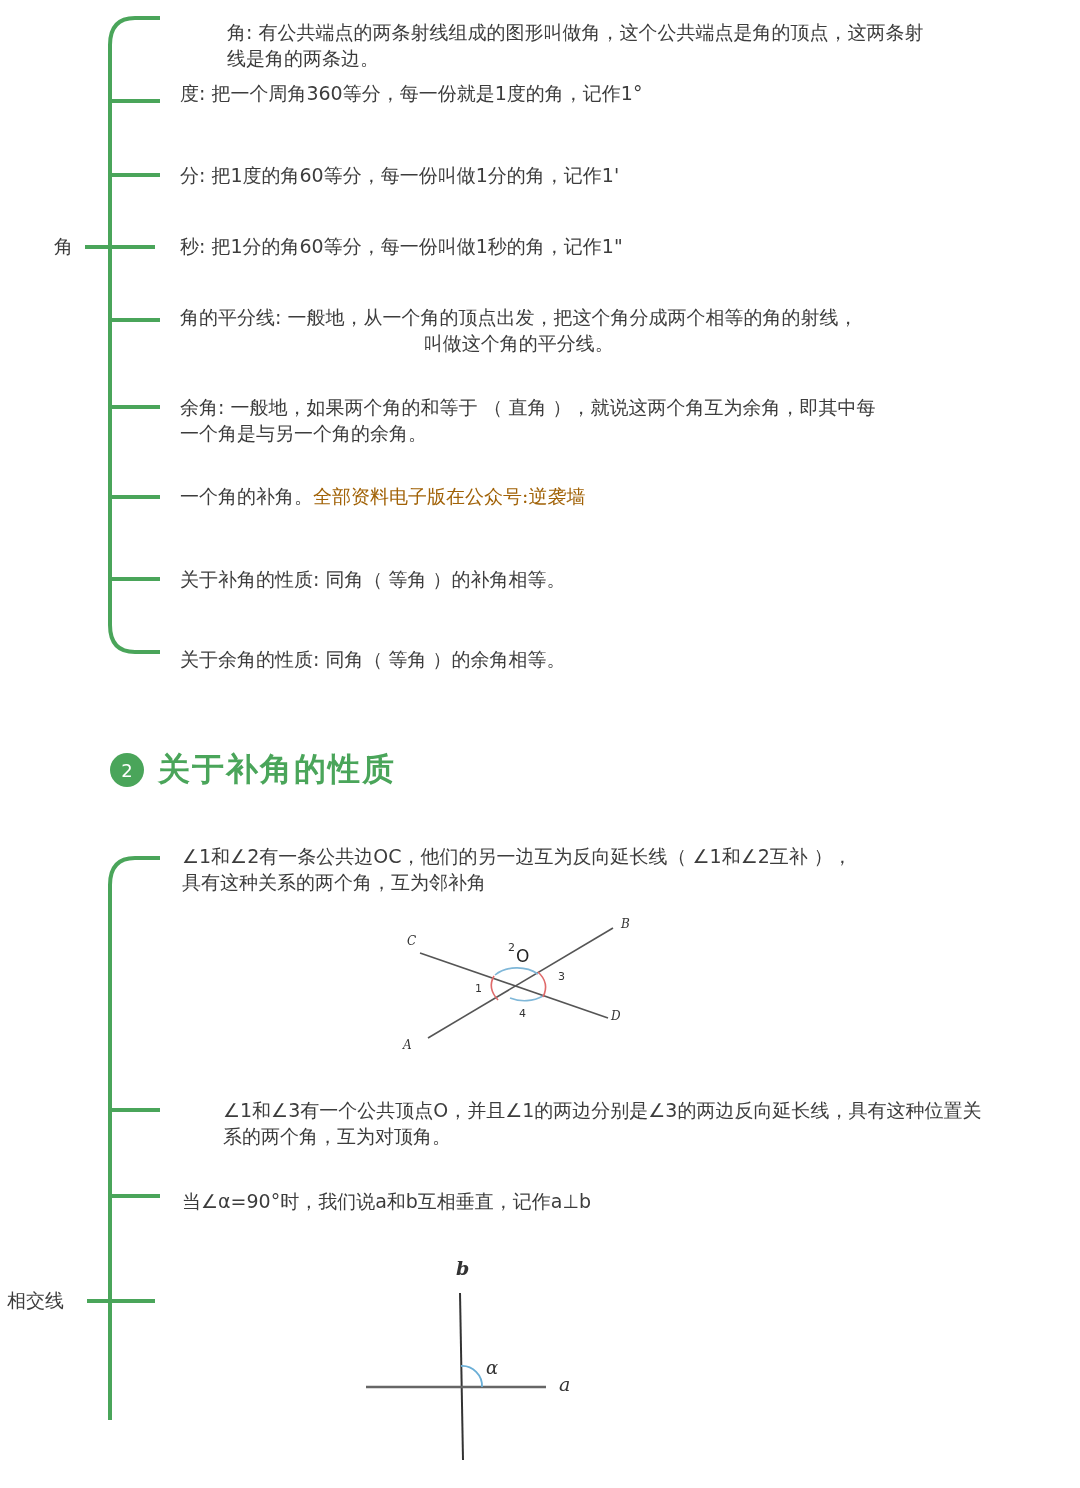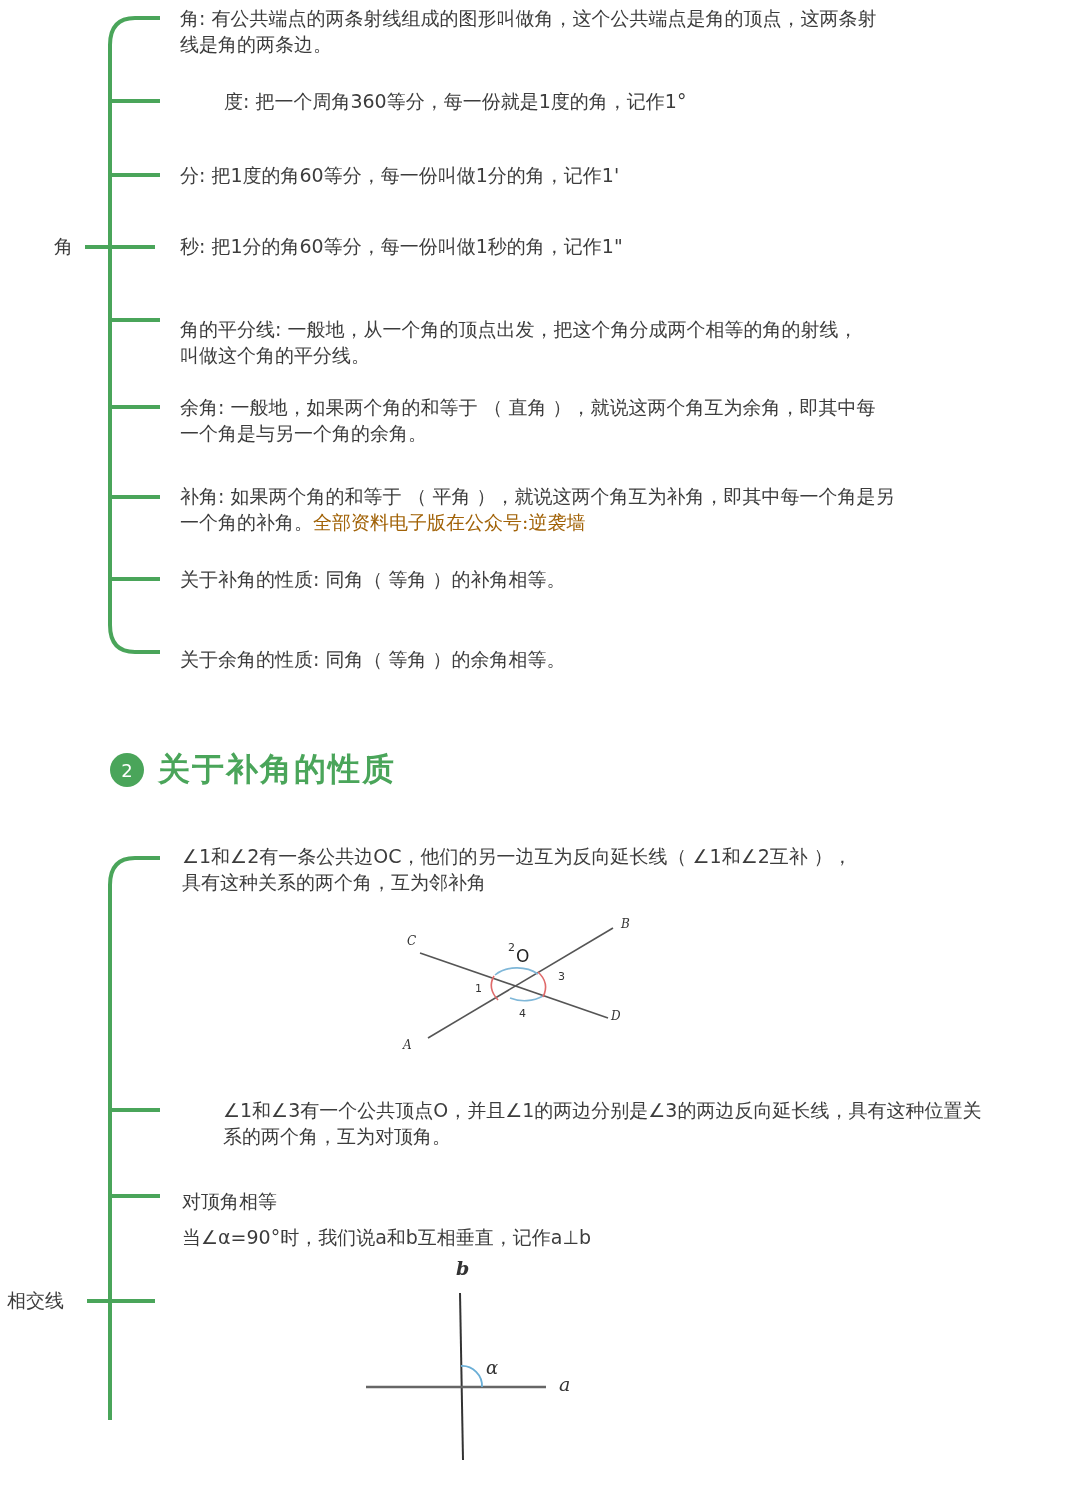--- a/index.html
+++ b/index.html
@@ -32,43 +32,42 @@
 
     <path d="M160 858 H135 Q110 858 110 885 V1420"></path>
     <line x1="110" y1="1110" x2="160" y2="1110"></line>
     <line x1="110" y1="1196" x2="160" y2="1196"></line>
     <line x1="87" y1="1301" x2="155" y2="1301"></line>
   </g>
 </svg>
 
 <div class="root-label" style="left:54px;top:234px;">角</div>
 
-<div class="node" style="top:5px;">
+<div class="node" style="top:19px;margin-left:47px;">
   <div>角: 有公共端点的两条射线组成的图形叫做角，这个公共端点是角的顶点，这两条射</div>
   <div>线是角的两条边。</div>
 </div>
-<div class="node" style="top:88px;margin-left:44px;">
+<div class="node" style="top:80px;">
   <div>度: 把一个周角360等分，每一份就是1度的角，记作1°</div>
 </div>
 <div class="node" style="top:162px;">
   <div>分: 把1度的角60等分，每一份叫做1分的角，记作1'</div>
 </div>
 <div class="node" style="top:233px;">
   <div>秒: 把1分的角60等分，每一份叫做1秒的角，记作1"</div>
 </div>
-<div class="node" style="top:316px;">
+<div class="node" style="top:304px;text-align:center;">
   <div>角的平分线: 一般地，从一个角的顶点出发，把这个角分成两个相等的角的射线，</div>
   <div>叫做这个角的平分线。</div>
 </div>
 <div class="node" style="top:394px;">
   <div>余角: 一般地，如果两个角的和等于 （ 直角 ），就说这两个角互为余角，即其中每</div>
   <div>一个角是与另一个角的余角。</div>
 </div>
 <div class="node" style="top:483px;">
-  <div>补角: 如果两个角的和等于 （ 平角 ），就说这两个角互为补角，即其中每一个角是另</div>
   <div><span>一个角的补角。</span><span class="wm">全部资料电子版在公众号:逆袭墙</span></div>
 </div>
 <div class="node" style="top:566px;">
   <div>关于补角的性质: 同角（ 等角 ）的补角相等。</div>
 </div>
 <div class="node" style="top:638px;margin-top:8px;">
   <div>关于余角的性质: 同角（ 等角 ）的余角相等。</div>
 </div>
 
 <div class="section-head">
@@ -100,21 +99,20 @@
   <text x="163" y="70" font-size="11" fill="#333" font-family="DejaVu Sans, sans-serif">3</text>
   <text x="124" y="107" font-size="11" fill="#333" font-family="DejaVu Sans, sans-serif">4</text>
 </svg>
 
 <div class="node" style="top:1097px;left:182px;margin-left:41px;">
   <div>∠1和∠3有一个公共顶点O，并且∠1的两边分别是∠3的两边反向延长线，具有这种位置关</div>
   <div>系的两个角，互为对顶角。</div>
 </div>
 
 <div class="node" style="top:1183px;left:182px;line-height:36px;">
-  <div>对顶角相等</div>
   <div>当∠α=90°时，我们说a和b互相垂直，记作a⊥b</div>
 </div>
 
 <svg class="abs" style="left:360px;top:1255px;" width="240" height="215" viewBox="0 0 240 215">
   <line x1="100" y1="38" x2="103" y2="205" stroke="#333" stroke-width="2"></line>
   <line x1="6" y1="132" x2="186" y2="132" stroke="#666" stroke-width="2.5"></line>
   <path d="M101 111 A20 20 0 0 1 122 132" stroke="#6aaed6" stroke-width="1.8" fill="none"></path>
   <text x="96" y="20" font-size="19" font-style="italic" font-weight="bold" fill="#333" font-family="DejaVu Serif, serif">b</text>
   <text x="126" y="119" font-size="18" font-style="italic" fill="#333" font-family="DejaVu Serif, serif">α</text>
   <text x="199" y="136" font-size="19" font-style="italic" fill="#333" font-family="DejaVu Serif, serif">a</text>

